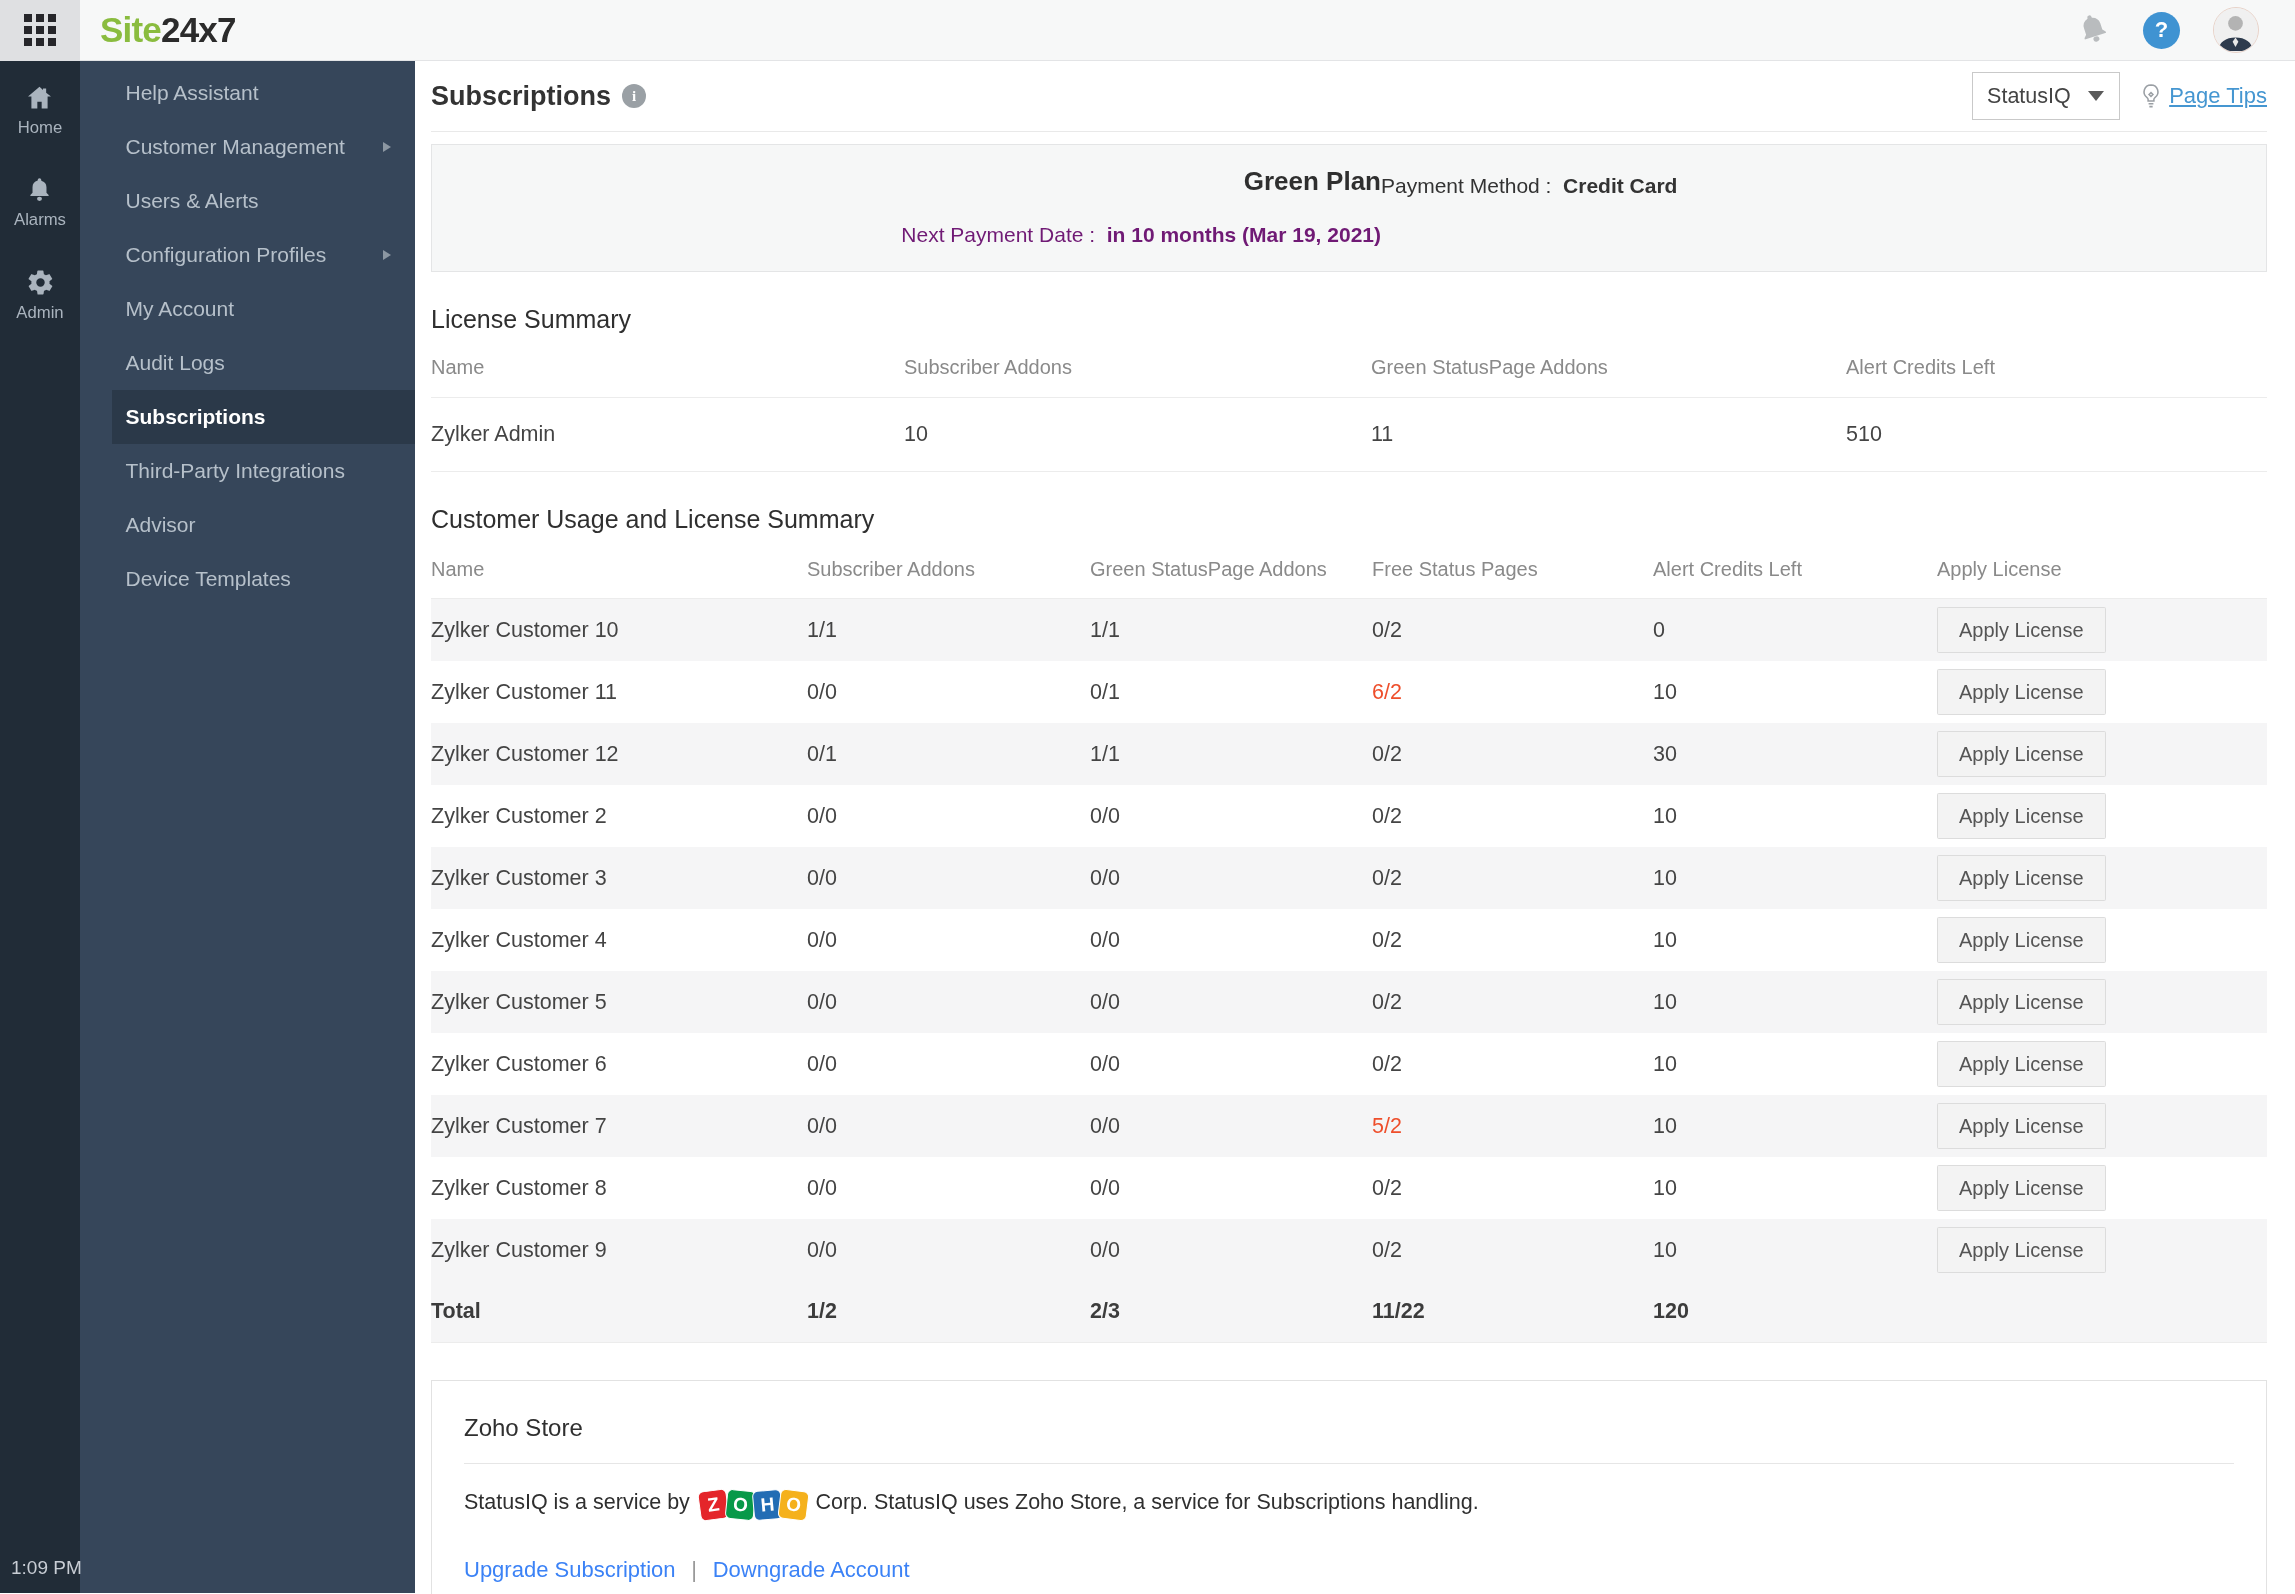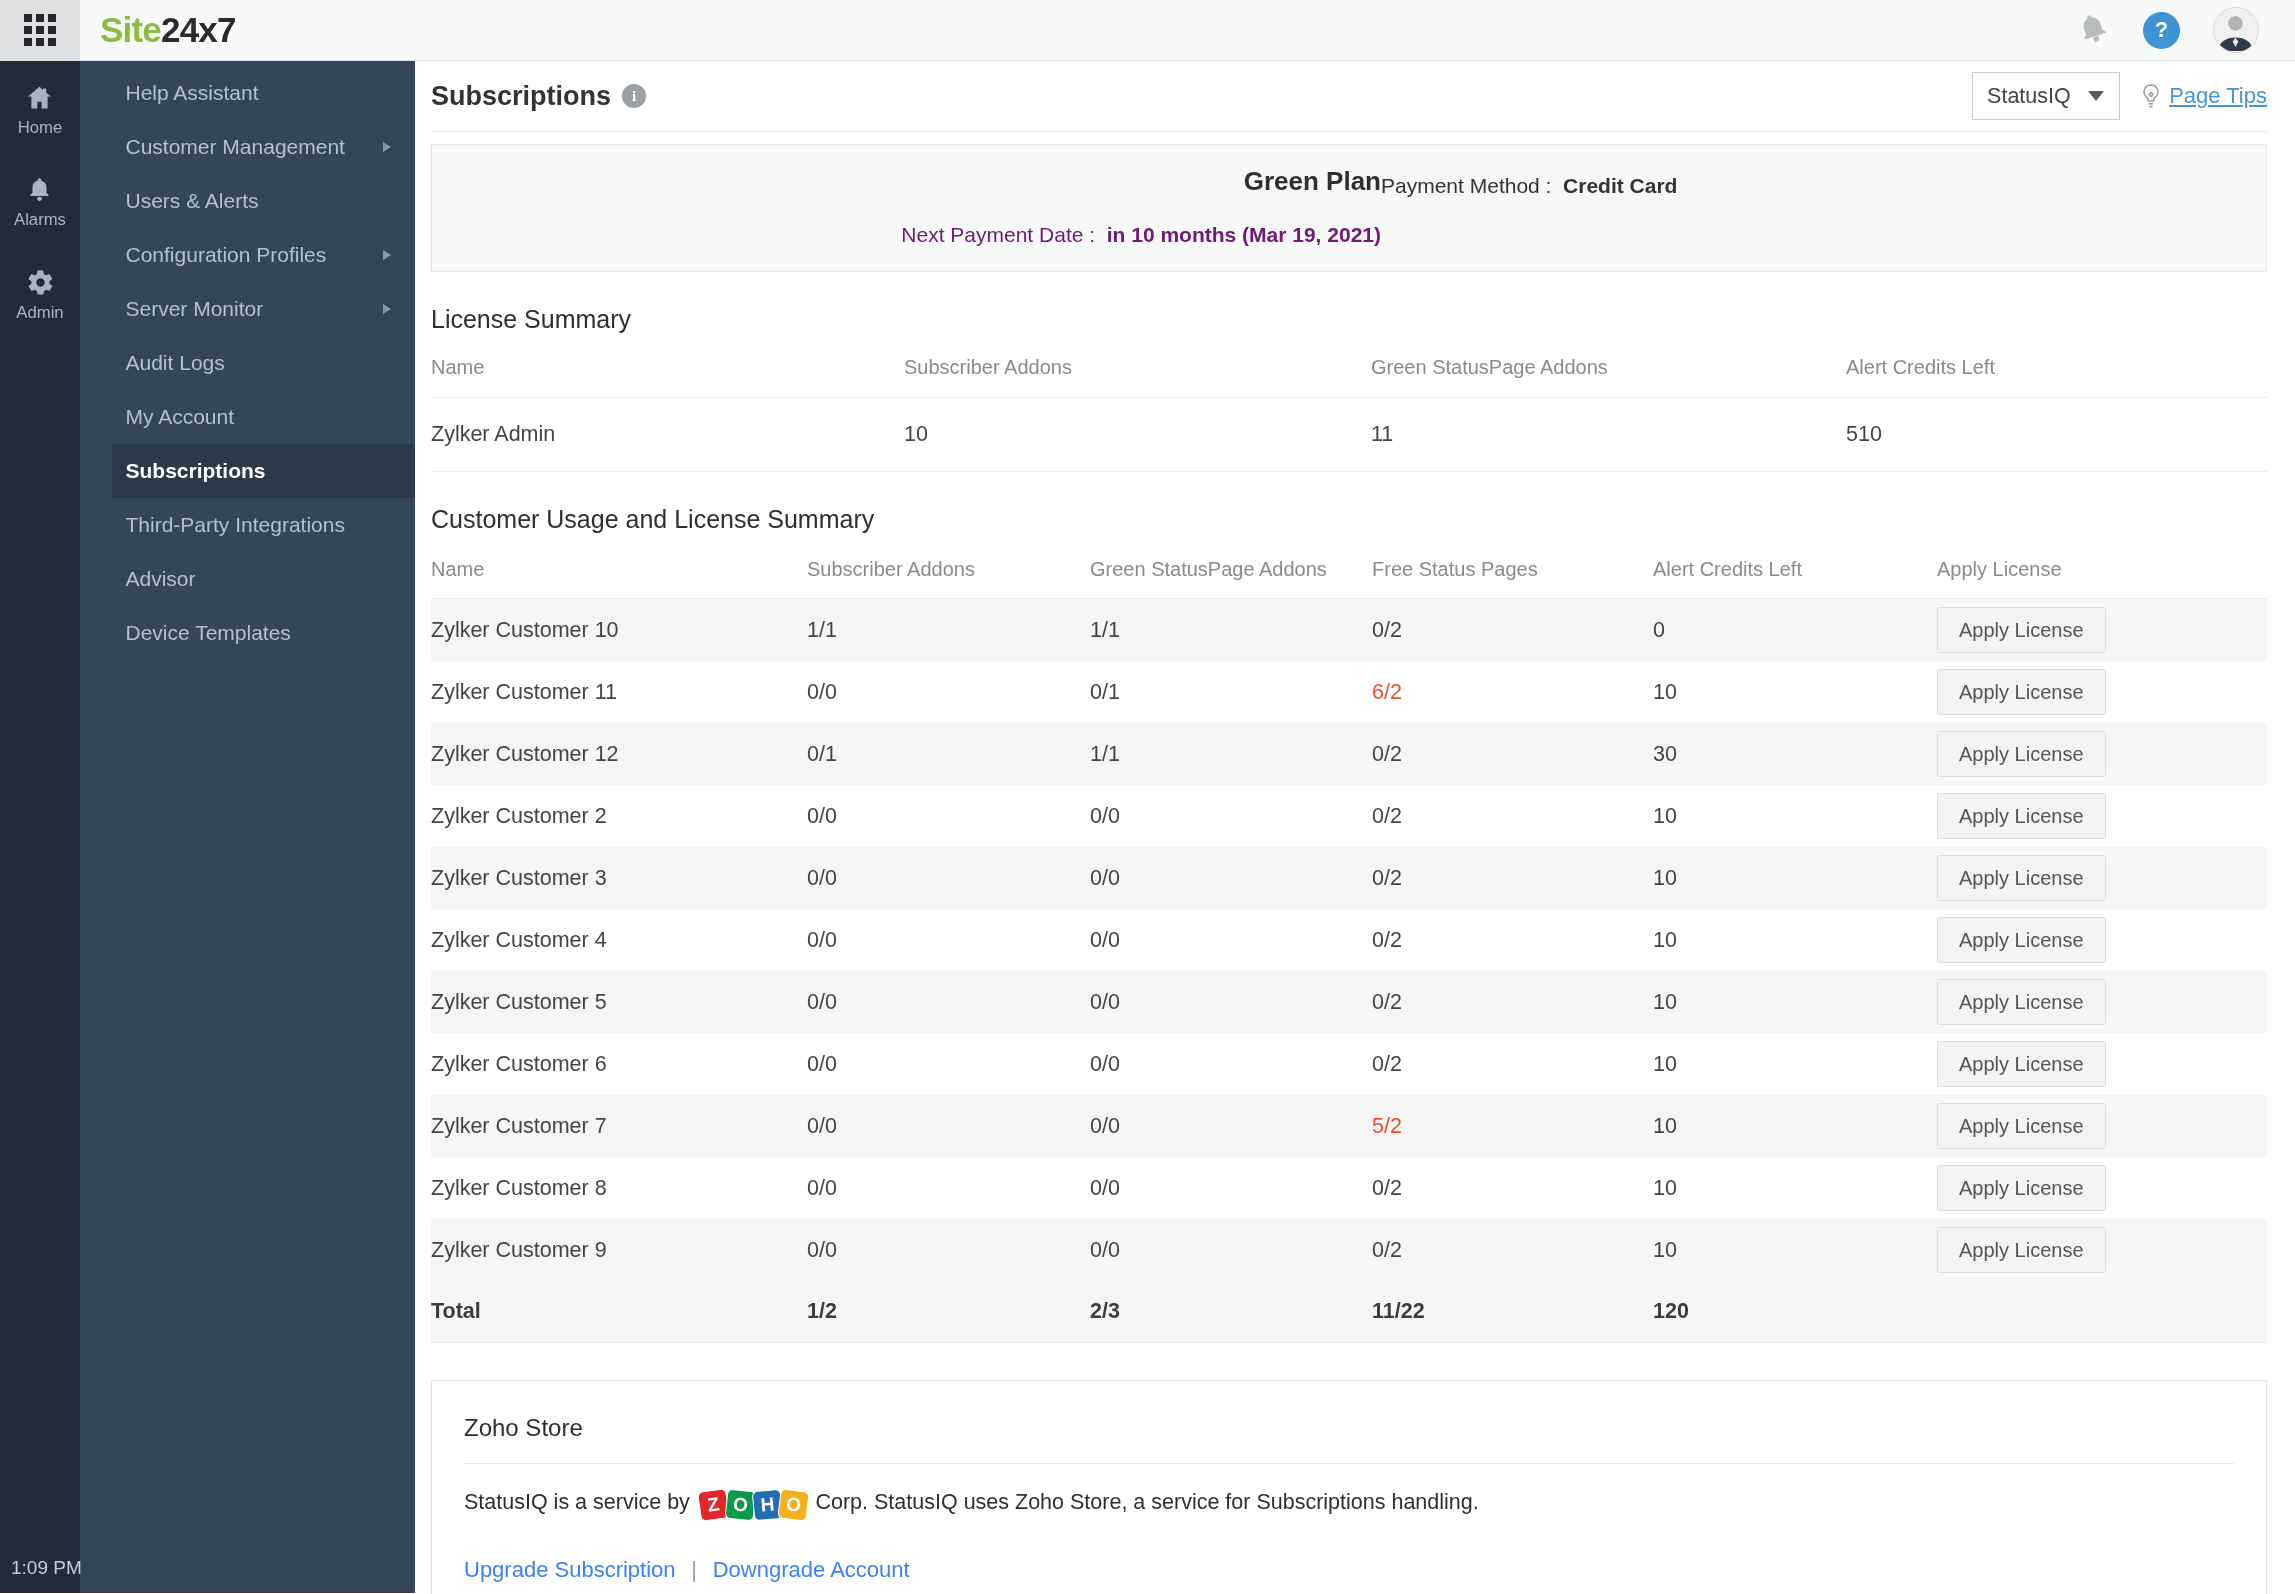--- a/index.html
+++ b/index.html
@@ -159,28 +159,24 @@
         <span class="arrow"></span>
       </div>
     <div class="side-item">
         <span>Users &amp; Alerts</span>
       </div>
     <div class="side-item">
         <span>Configuration Profiles</span>
         <span class="arrow"></span>
       </div>
     <div class="side-item">
-        <span>Server Monitor</span>
-        <span class="arrow"></span>
+        <span>My Account</span>
       </div>
     <div class="side-item">
         <span>Audit Logs</span>
-      </div>
-    <div class="side-item">
-        <span>My Account</span>
       </div>
     <div class="side-item active">
         <span>Subscriptions</span>
       </div>
     <div class="side-item">
         <span>Third-Party Integrations</span>
       </div>
     <div class="side-item">
         <span>Advisor</span>
       </div>

